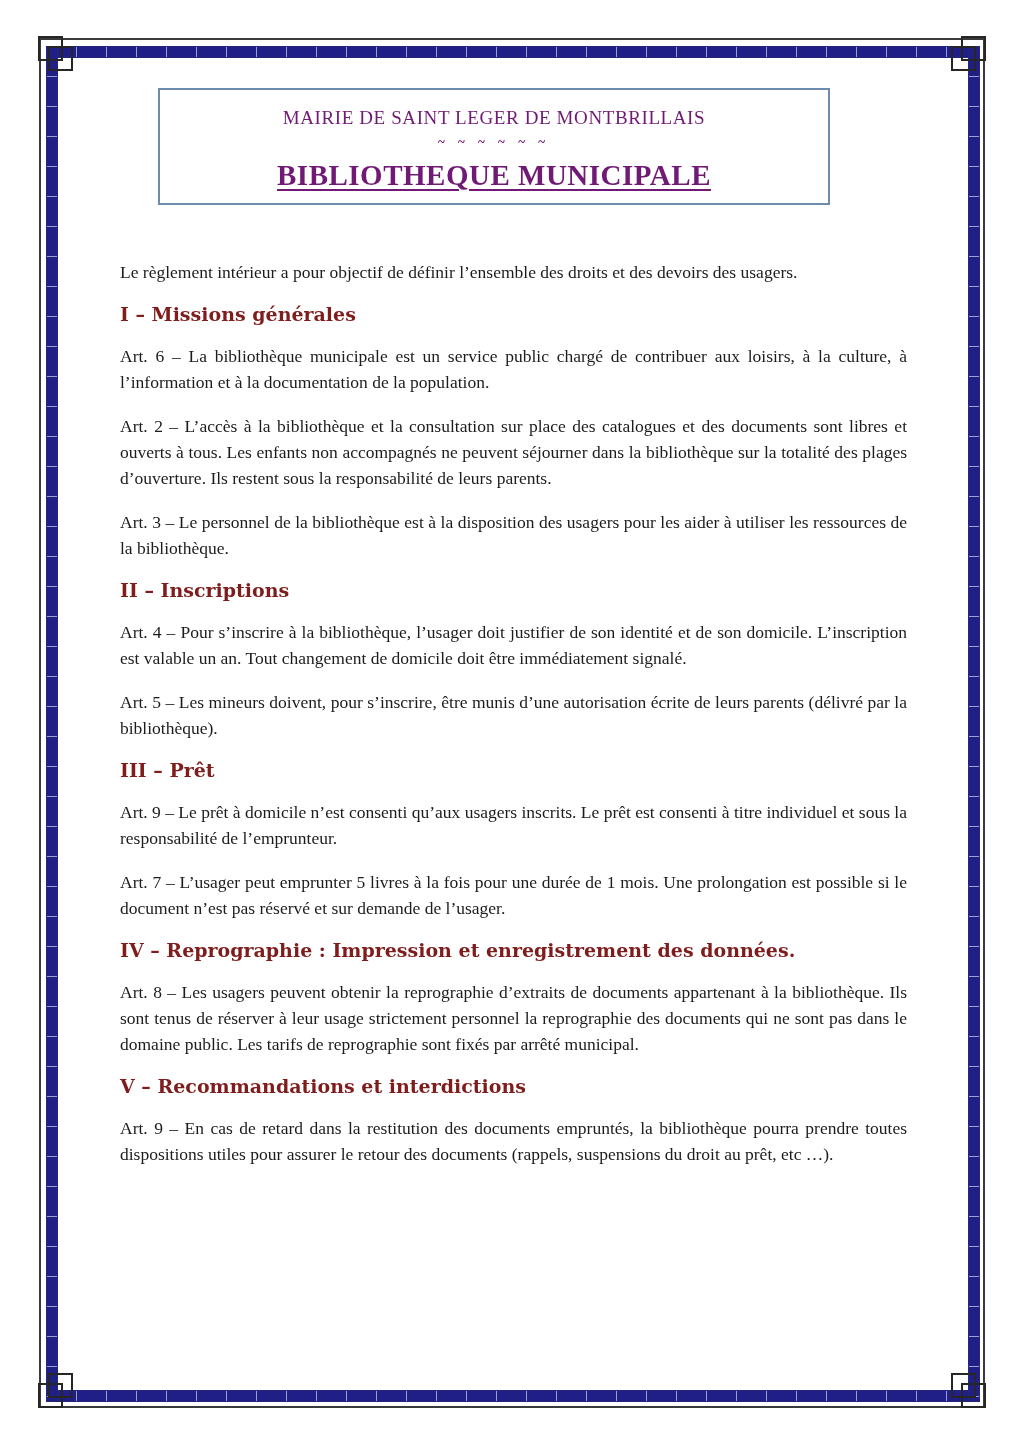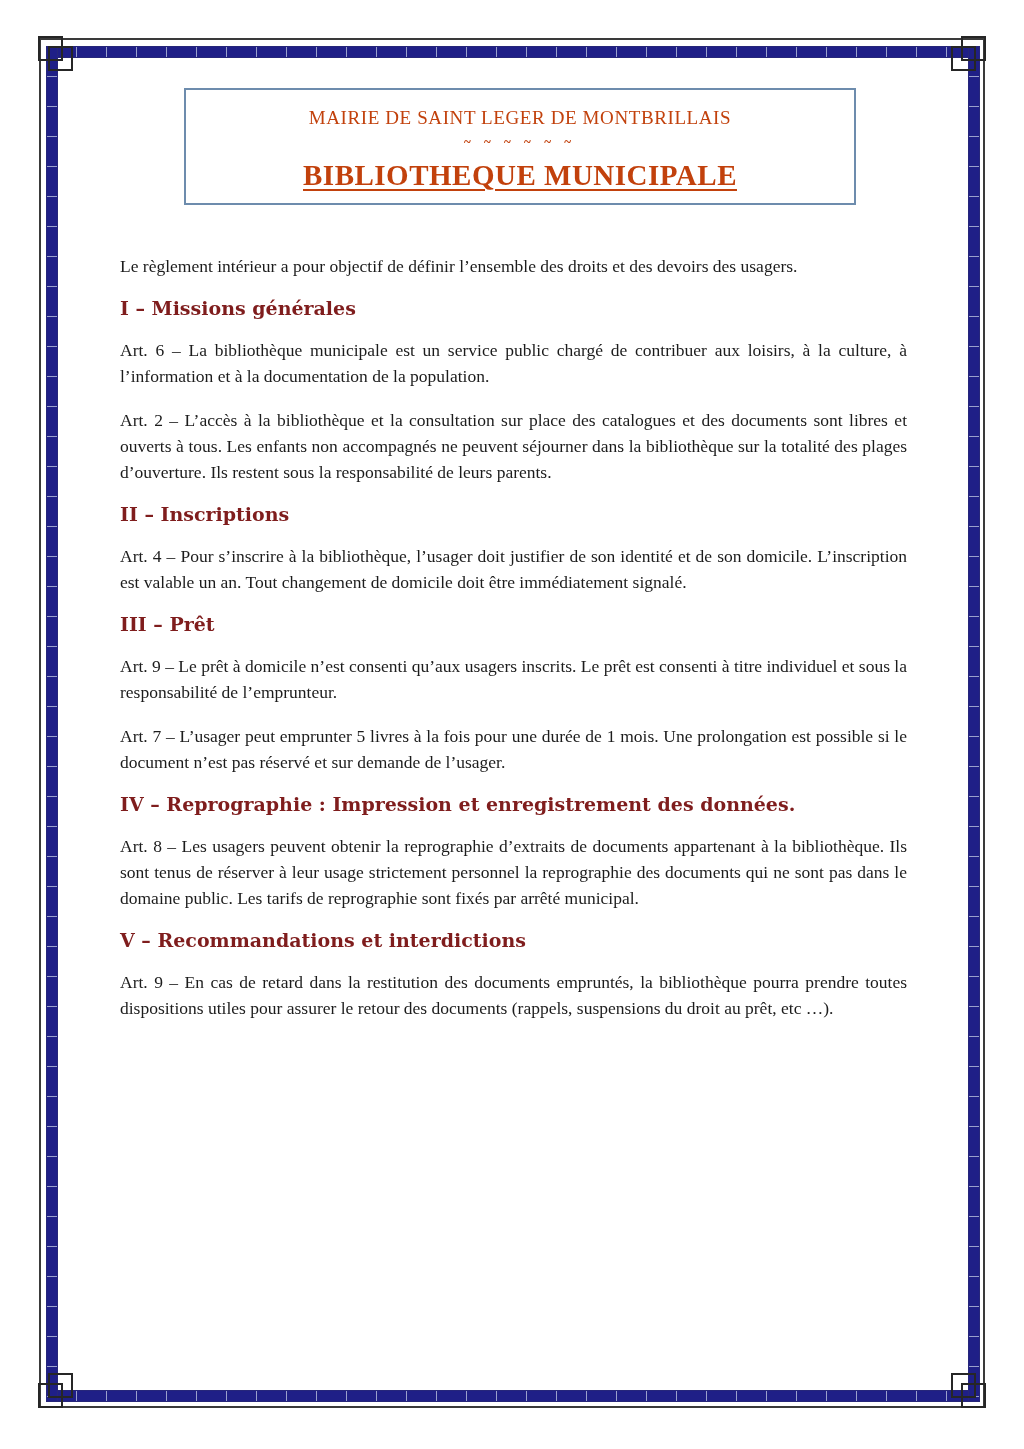--- a/index.html
+++ b/index.html
@@ -35,26 +35,26 @@
   .knot {
     position: absolute;
     width: 21px; height: 21px;
     box-sizing: content-box;
     border: 2px solid #262626;
     background: transparent;
   }
   
   .header-box {
     position: absolute;
-    left: 184px; top: 88px;
+    left: 158px; top: 88px;
     width: 672px; height: 117px;
     box-sizing: border-box;
     border: 2px solid #6d8cad;
     text-align: center;
-    color: #c2410c;
+    color: #701a75;
   }
   .header-org {
     margin-top: 17px;
     font-size: 19px;
     letter-spacing: 0.6px;
   }
   .header-sep {
     margin-top: 5px;
     font-size: 13px;
     font-weight: bold;
@@ -69,21 +69,21 @@
     text-underline-offset: 4px;
   }
   
   .content {
     position: absolute;
     left: 120px; top: 243px;
     width: 787px;
     color: #1c1c1c;
   }
   .content p {
-    margin: 10px 0 18px 0;
+    margin: 16px 0 18px 0;
     font-size: 17.5px;
     line-height: 26px;
     text-align: justify;
   }
   .content h2 {
     margin: 8px 0 18px 0;
     font-family: "DejaVu Serif", serif;
     font-size: 19px;
     font-weight: bold;
     color: #7f1d1d;
@@ -114,23 +114,25 @@
     <div class="header-sep">~ ~ ~ ~ ~ ~</div>
     <div class="header-title">BIBLIOTHEQUE MUNICIPALE</div>
   </div>
 
   <div class="content">
     <p>Le règlement intérieur a pour objectif de définir l’ensemble des droits et des devoirs des usagers.</p>
 
     <h2>I – Missions générales</h2>
     <p>Art. 6 – La bibliothèque municipale est un service public chargé de contribuer aux loisirs, à la culture, à l’information et à la documentation de la population.</p>
     <p>Art. 2 – L’accès à la bibliothèque et la consultation sur place des catalogues et des documents sont libres et ouverts à tous. Les enfants non accompagnés ne peuvent séjourner dans la bibliothèque sur la totalité des plages d’ouverture. Ils restent sous la responsabilité de leurs parents.</p>
+    <p>Art. 3 – Le personnel de la bibliothèque est à la disposition des usagers pour les aider à utiliser les ressources de la bibliothèque.</p>
 
     <h2>II – Inscriptions</h2>
     <p>Art. 4 – Pour s’inscrire à la bibliothèque, l’usager doit justifier de son identité et de son domicile. L’inscription est valable un an. Tout changement de domicile doit être immédiatement signalé.</p>
+    <p>Art. 5 – Les mineurs doivent, pour s’inscrire, être munis d’une autorisation écrite de leurs parents (délivré par la bibliothèque).</p>
 
     <h2>III – Prêt</h2>
     <p>Art. 9 – Le prêt à domicile n’est consenti qu’aux usagers inscrits. Le prêt est consenti à titre individuel et sous la responsabilité de l’emprunteur.</p>
     <p>Art. 7 – L’usager peut emprunter 5 livres à la fois pour une durée de 1 mois. Une prolongation est possible si le document n’est pas réservé et sur demande de l’usager.</p>
 
     <h2>IV – Reprographie : Impression et enregistrement des données.</h2>
     <p>Art. 8 – Les usagers peuvent obtenir la reprographie d’extraits de documents appartenant à la bibliothèque. Ils sont tenus de réserver à leur usage strictement personnel la reprographie des documents qui ne sont pas dans le domaine public. Les tarifs de reprographie sont fixés par arrêté municipal.</p>
 
     <h2>V – Recommandations et interdictions</h2>
     <p>Art. 9 – En cas de retard dans la restitution des documents empruntés, la bibliothèque pourra prendre toutes dispositions utiles pour assurer le retour des documents (rappels, suspensions du droit au prêt, etc …).</p>

